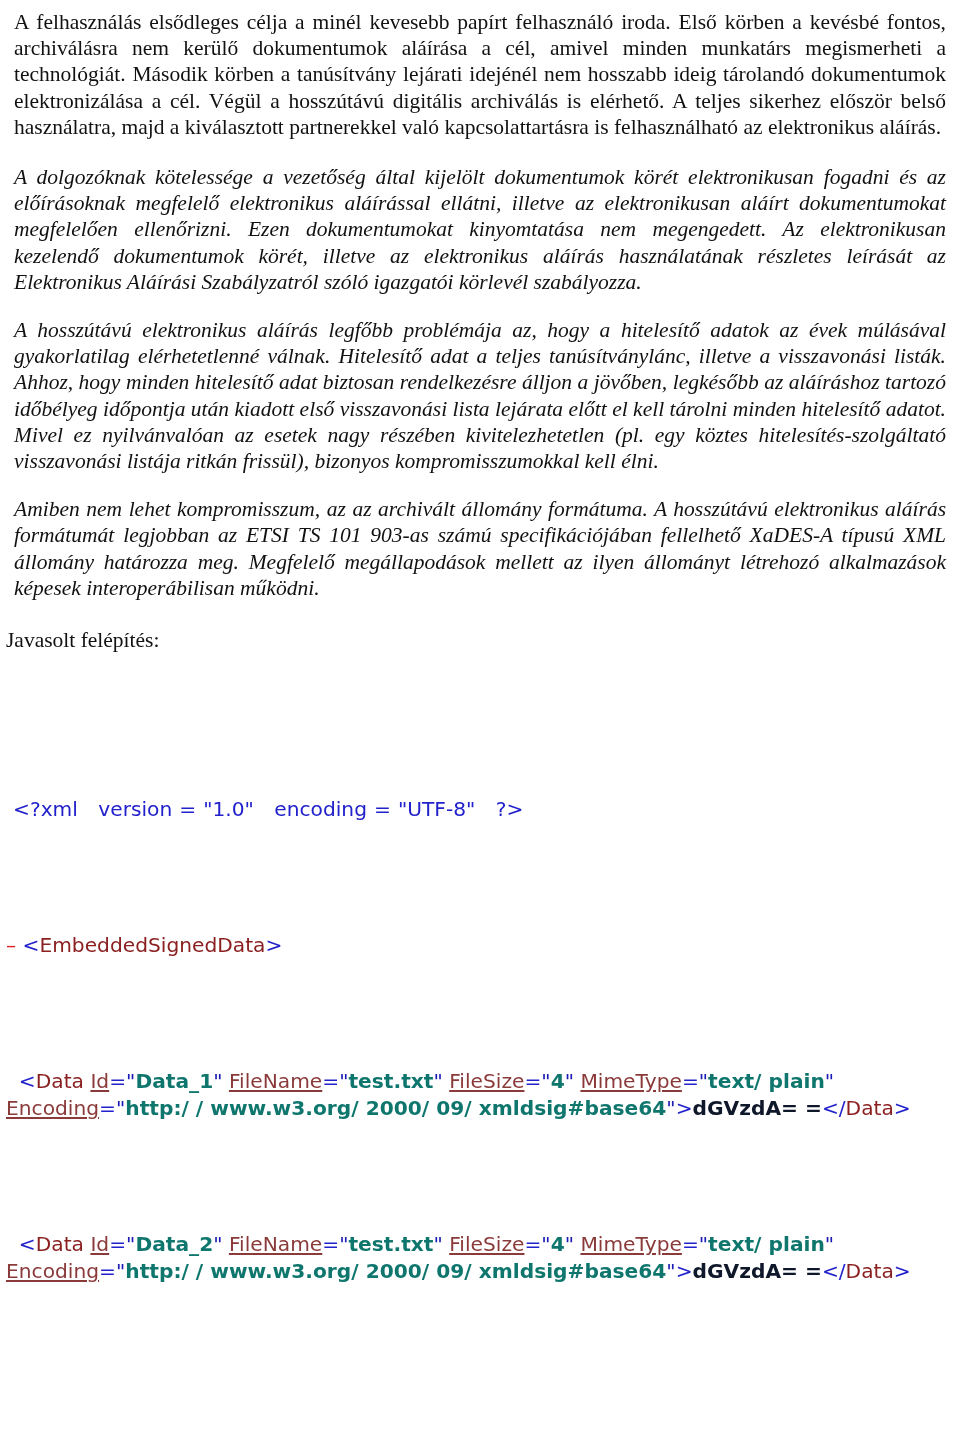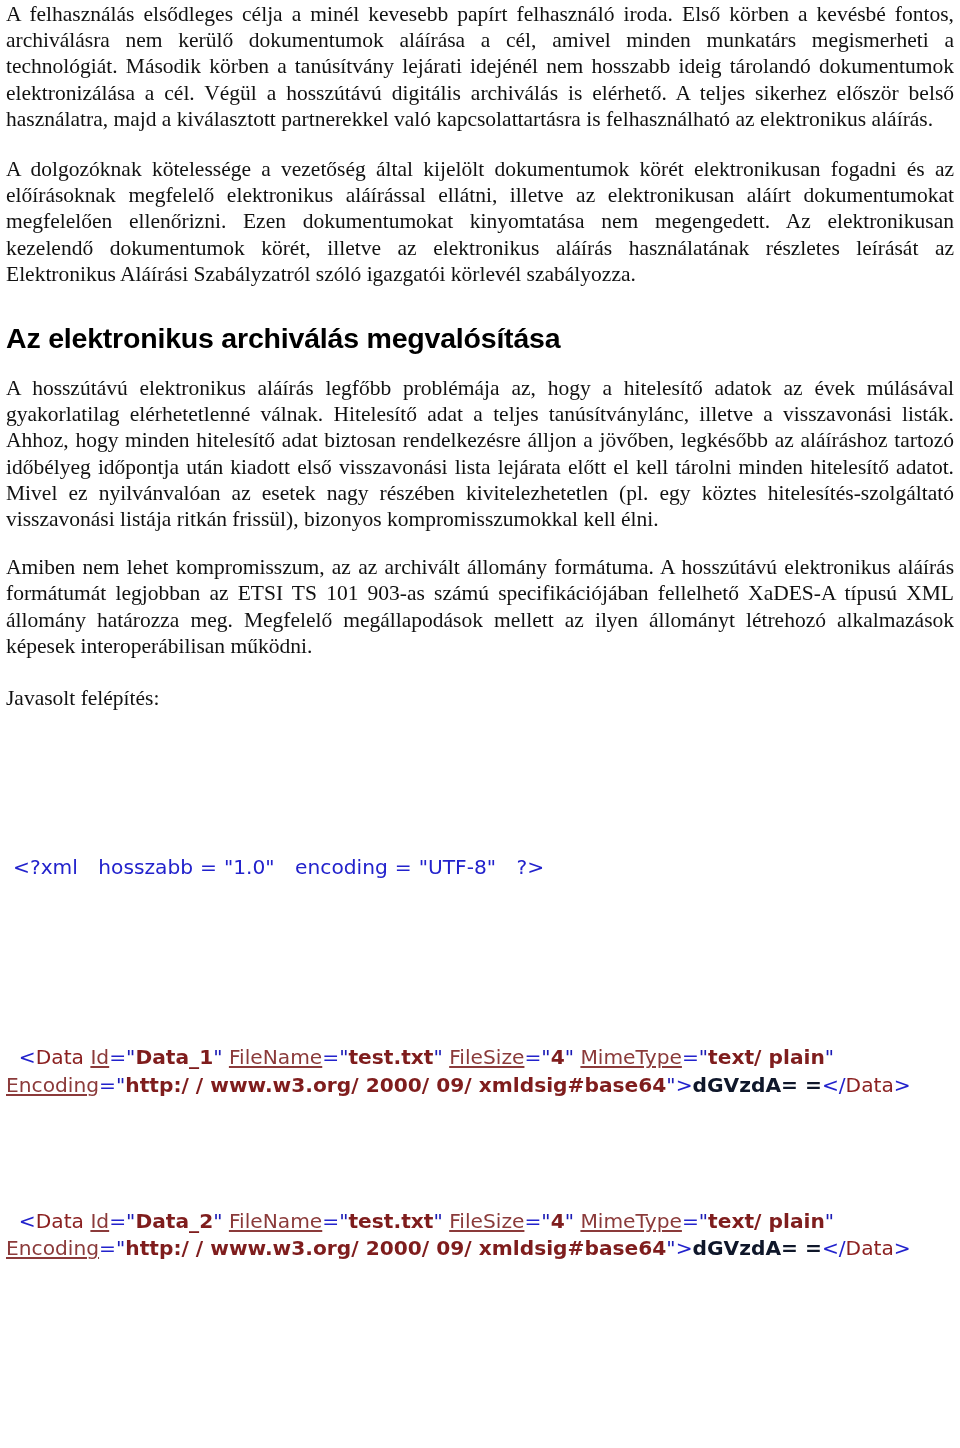--- a/index.html
+++ b/index.html
@@ -24,26 +24,27 @@
   }
 
   
   .prose {
     font-family: "Liberation Serif", "DejaVu Serif", serif;
     font-size: 21.5px;
     line-height: 26.2px;
     text-align: justify;
     text-justify: inter-word;
     color: #111111;
-    margin: 0;
+    margin: 8px;
     -webkit-hyphens: none;
     hyphens: none;
   }
   .prose + .prose {
     margin-top: 22px;
+    font-style: italic;
   }
 
   #para-intro { padding-top: 1px; }
   #para-duties { margin-top: 24px; }
 
   
   .section-heading {
     font-family: "Liberation Sans", "DejaVu Sans", sans-serif;
     font-weight: bold;
     font-size: 28.5px;
@@ -74,48 +75,48 @@
   }
   .code-line {
     white-space: pre-wrap;
     display: block;
   }
   
   .x-punct   { color: #2222cc; }              
   .x-decl    { color: #2222cc; margin-left: 7px; }              
   .x-tag     { color: #8b2020; }              
   .x-attr    { color: #8b3a3a; text-decoration: underline; }              
-  .x-val     { color: #7f1d1d; font-weight: bold; }              
+  .x-val     { color: #0f766e; font-weight: bold; }              
   .x-text    { color: #0f172a; font-weight: bold; }   
   .x-minus   { color: #e02020; font-weight: normal; } 
   .x-quote   { color: #1b1bb5; }
 </style>
 </head>
 <body>
 
 <div class="page">
 
   <p class="prose" id="para-intro">A felhasználás elsődleges célja a minél kevesebb papírt felhasználó iroda. Első körben a kevésbé fontos, archiválásra nem kerülő dokumentumok aláírása a cél, amivel minden munkatárs megismerheti a technológiát. Második körben a tanúsítvány lejárati idejénél nem hosszabb ideig tárolandó dokumentumok elektronizálása a cél. Végül a hosszútávú digitális archiválás is elérhető. A teljes sikerhez először belső használatra, majd a kiválasztott partnerekkel való kapcsolattartásra is felhasználható az elektronikus aláírás.</p>
 
   <p class="prose" id="para-duties">A dolgozóknak kötelessége a vezetőség által kijelölt dokumentumok körét elektronikusan fogadni és az előírásoknak megfelelő elektronikus aláírással ellátni, illetve az elektronikusan aláírt dokumentumokat megfelelően ellenőrizni. Ezen dokumentumokat kinyomtatása nem megengedett. Az elektronikusan kezelendő dokumentumok körét, illetve az elektronikus aláírás használatának részletes leírását az Elektronikus Aláírási Szabályzatról szóló igazgatói körlevél szabályozza.</p>
 
-  <h2 class="section-heading">Az elektronikus archiválás megvalósítása</h2>
 
   <p class="prose">A hosszútávú elektronikus aláírás legfőbb problémája az, hogy a hitelesítő adatok az évek múlásával gyakorlatilag elérhetetlenné válnak. Hitelesítő adat a teljes tanúsítványlánc, illetve a visszavonási listák. Ahhoz, hogy minden hitelesítő adat biztosan rendelkezésre álljon a jövőben, legkésőbb az aláíráshoz tartozó időbélyeg időpontja után kiadott első visszavonási lista lejárata előtt el kell tárolni minden hitelesítő adatot. Mivel ez nyilvánvalóan az esetek nagy részében kivitelezhetetlen (pl. egy köztes hitelesítés-szolgáltató visszavonási listája ritkán frissül), bizonyos kompromisszumokkal kell élni.</p>
 
   <p class="prose">Amiben nem lehet kompromisszum, az az archivált állomány formátuma. A hosszútávú elektronikus aláírás formátumát legjobban az ETSI TS 101 903-as számú specifikációjában fellelhető XaDES-A típusú XML állomány határozza meg. Megfelelő megállapodások mellett az ilyen állományt létrehozó alkalmazások képesek interoperábilisan működni.</p>
 
   <p class="caption-line">Javasolt felépítés:</p>
 
   <div class="code-block">
 
     
-    <span class="code-line"><span class="x-decl">&lt;?xml</span><span class="x-decl"> </span><span class="x-decl">hosszabb</span><span class="x-decl">=</span><span class="x-decl">"1.0"</span><span class="x-decl"> </span><span class="x-decl">encoding</span><span class="x-decl">=</span><span class="x-decl">"UTF-8"</span><span class="x-decl"> </span><span class="x-decl">?&gt;</span></span>
+    <span class="code-line"><span class="x-decl">&lt;?xml</span><span class="x-decl"> </span><span class="x-decl">version</span><span class="x-decl">=</span><span class="x-decl">"1.0"</span><span class="x-decl"> </span><span class="x-decl">encoding</span><span class="x-decl">=</span><span class="x-decl">"UTF-8"</span><span class="x-decl"> </span><span class="x-decl">?&gt;</span></span>
 
     
+    <span class="code-line"><span class="x-minus">–</span><span> </span><span class="x-punct">&lt;</span><span class="x-tag">EmbeddedSignedData</span><span class="x-punct">&gt;</span></span>
 
     
     <span class="code-line">  <span class="x-punct">&lt;</span><span class="x-tag">Data</span><span> </span><span class="x-attr">Id</span><span class="x-punct">=</span><span class="x-quote">"</span><span class="x-val">Data_1</span><span class="x-quote">"</span><span> </span><span class="x-attr">FileName</span><span class="x-punct">=</span><span class="x-quote">"</span><span class="x-val">test.txt</span><span class="x-quote">"</span><span> </span><span class="x-attr">FileSize</span><span class="x-punct">=</span><span class="x-quote">"</span><span class="x-val">4</span><span class="x-quote">"</span><span> </span><span class="x-attr">MimeType</span><span class="x-punct">=</span><span class="x-quote">"</span><span class="x-val">text/ plain</span><span class="x-quote">"</span><br><span class="x-attr">Encoding</span><span class="x-punct">=</span><span class="x-quote">"</span><span class="x-val">http:/ / www.w3.org/ 2000/ 09/ xmldsig#base64</span><span class="x-quote">"</span><span class="x-punct">&gt;</span><span class="x-text">dGVzdA= =</span><span class="x-punct">&lt;/</span><span class="x-tag">Data</span><span class="x-punct">&gt;</span></span>
 
     
     <span class="code-line">  <span class="x-punct">&lt;</span><span class="x-tag">Data</span><span> </span><span class="x-attr">Id</span><span class="x-punct">=</span><span class="x-quote">"</span><span class="x-val">Data_2</span><span class="x-quote">"</span><span> </span><span class="x-attr">FileName</span><span class="x-punct">=</span><span class="x-quote">"</span><span class="x-val">test.txt</span><span class="x-quote">"</span><span> </span><span class="x-attr">FileSize</span><span class="x-punct">=</span><span class="x-quote">"</span><span class="x-val">4</span><span class="x-quote">"</span><span> </span><span class="x-attr">MimeType</span><span class="x-punct">=</span><span class="x-quote">"</span><span class="x-val">text/ plain</span><span class="x-quote">"</span><br><span class="x-attr">Encoding</span><span class="x-punct">=</span><span class="x-quote">"</span><span class="x-val">http:/ / www.w3.org/ 2000/ 09/ xmldsig#base64</span><span class="x-quote">"</span><span class="x-punct">&gt;</span><span class="x-text">dGVzdA= =</span><span class="x-punct">&lt;/</span><span class="x-tag">Data</span><span class="x-punct">&gt;</span></span>
 
     
     
 

